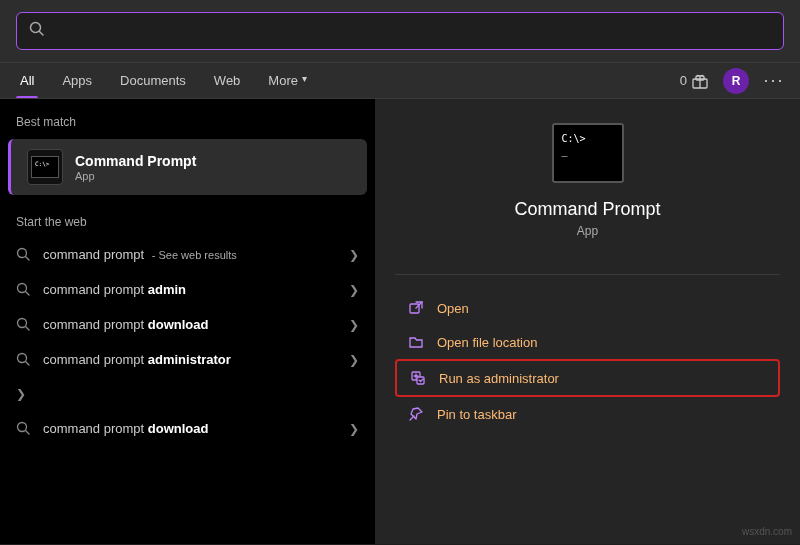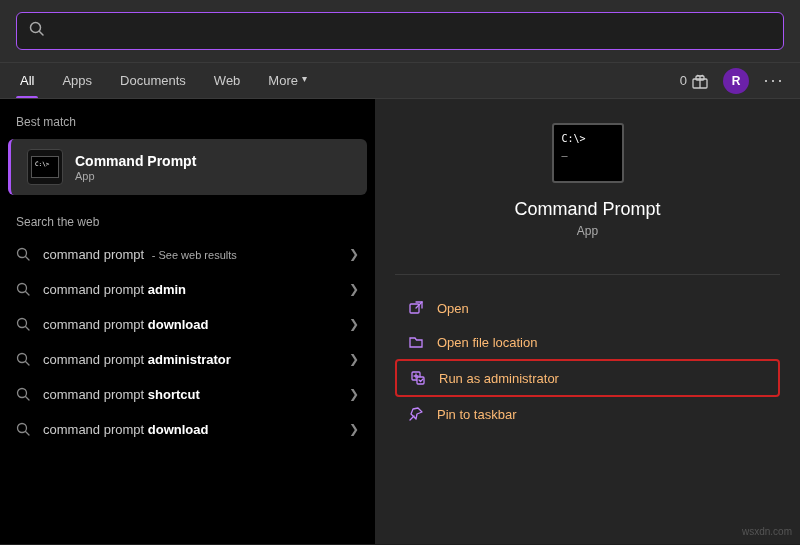--- a/index.html
+++ b/index.html
@@ -195,21 +195,21 @@
     }
 
     .web-title {
       font-size: 12px;
       color: #aaaaaa;
       padding: 4px 16px 8px 16px;
     }
 
     .search-result-item {
       display: flex;
-      align-items: flex-start;
+      align-items: flex-end;
       padding: 10px 16px;
       cursor: pointer;
       gap: 12px;
       justify-content: space-between;
     }
 
     .search-result-left {
       display: flex;
       align-items: center;
       gap: 12px;
@@ -409,21 +409,21 @@
         <div class="app-icon-box">
           <div class="app-icon-terminal"></div>
         </div>
         <div class="best-match-text">
           <div class="name">Command Prompt</div>
           <div class="type">App</div>
         </div>
       </div>
 
       <div class="web-search-section">
-        <div class="web-title">Search the web</div>
+        <div class="web-title">Start the web</div>
 
         <div class="search-result-item">
           <div class="search-result-left">
             <svg class="search-loop-icon" width="15" height="15" viewBox="0 0 15 15" fill="none">
               <circle cx="6" cy="6" r="4.5" stroke="#888888" stroke-width="1.3"></circle>
               <line x1="9.5" y1="9.5" x2="13" y2="13" stroke="#888888" stroke-width="1.3" stroke-linecap="round"></line>
             </svg>
             <div class="search-result-text">
               command prompt <span class="web-badge">- See web results</span>
             </div>
@@ -464,29 +464,20 @@
               <line x1="9.5" y1="9.5" x2="13" y2="13" stroke="#888888" stroke-width="1.3" stroke-linecap="round"></line>
             </svg>
             <div class="search-result-text">
               command prompt <strong>administrator</strong>
             </div>
           </div>
           <div class="chevron-right">❯</div>
         </div>
 
         <div class="search-result-item">
-          <div class="search-result-left">
-            <svg class="search-loop-icon" width="15" height="15" viewBox="0 0 15 15" fill="none">
-              <circle cx="6" cy="6" r="4.5" stroke="#888888" stroke-width="1.3"></circle>
-              <line x1="9.5" y1="9.5" x2="13" y2="13" stroke="#888888" stroke-width="1.3" stroke-linecap="round"></line>
-            </svg>
-            <div class="search-result-text">
-              command prompt <strong>shortcut</strong>
-            </div>
-          </div>
           <div class="chevron-right">❯</div>
         </div>
 
         <div class="search-result-item">
           <div class="search-result-left">
             <svg class="search-loop-icon" width="15" height="15" viewBox="0 0 15 15" fill="none">
               <circle cx="6" cy="6" r="4.5" stroke="#888888" stroke-width="1.3"></circle>
               <line x1="9.5" y1="9.5" x2="13" y2="13" stroke="#888888" stroke-width="1.3" stroke-linecap="round"></line>
             </svg>
             <div class="search-result-text">

